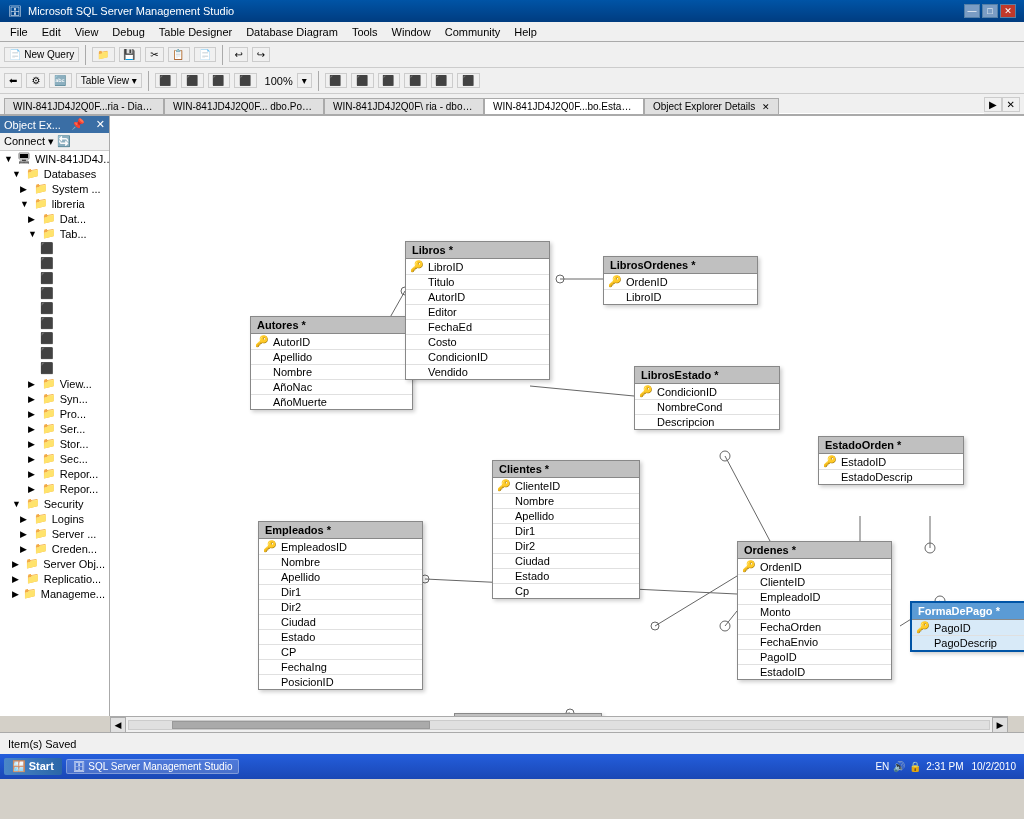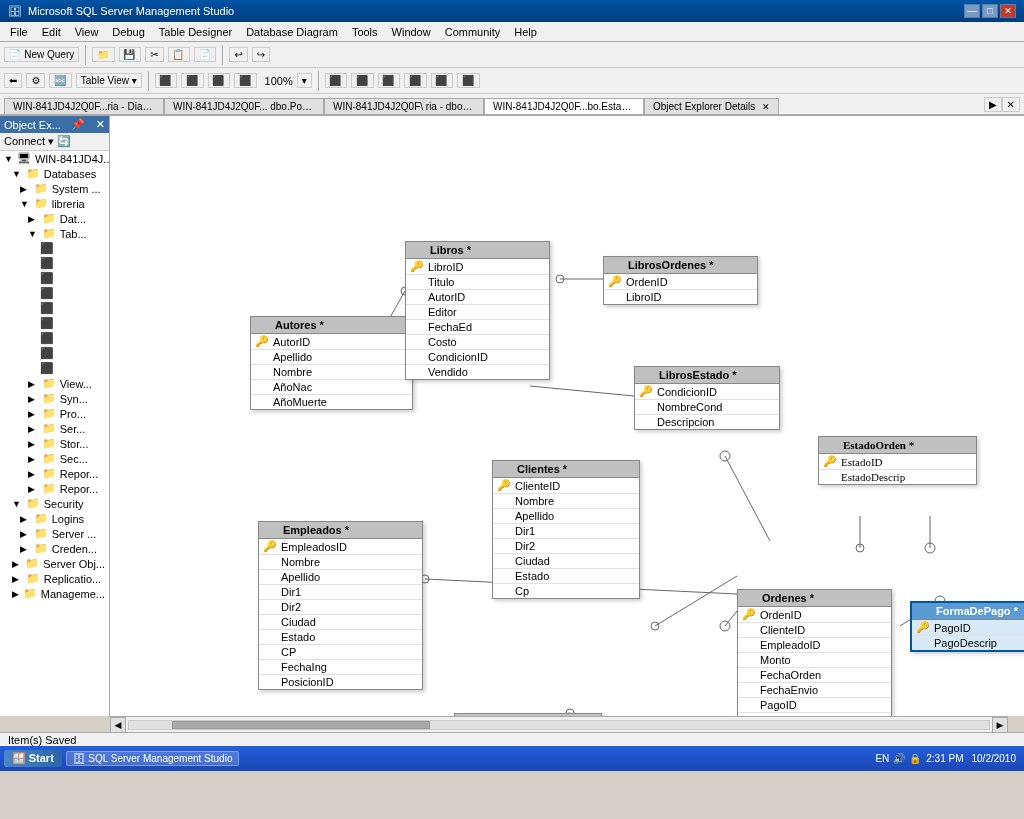--- a/index.html
+++ b/index.html
@@ -156,21 +156,21 @@
       border: 1px solid #888;
       font-size: 11px;
       min-width: 130px;
       box-shadow: 2px 2px 4px rgba(0,0,0,0.2);
     }
     .db-table.selected {
       border: 2px solid #0054a6;
     }
     .table-header {
       background: #c0c0c0;
-      padding: 2px 24px;
+      padding: 2px 6px;
       font-weight: bold;
       border-bottom: 1px solid #888;
       font-size: 11px;
       cursor: move;
     }
     .table-header.highlighted {
       background: #5b9bd5;
       color: white;
     }
     .table-row {
@@ -185,21 +185,21 @@
       color: #d4a017;
       font-size: 11px;
       width: 14px;
     }
     .field-name { font-size: 11px; }
     .field-indent { width: 14px; display: inline-block; }
     
     
     #statusbar {
       background: #f0f0f0;
-      height: 14px;
+      height: 22px;
       border-top: 1px solid #aaa;
       display: flex;
       align-items: center;
       padding: 0 8px;
       font-size: 11px;
     }
     
     
     #taskbar {
       background: linear-gradient(to bottom, #245edc, #1a47b5);
@@ -590,21 +590,21 @@
       <div class="table-row">
         <span class="field-indent"></span>
         <span class="field-name">NombreCond</span>
       </div>
       <div class="table-row">
         <span class="field-indent"></span>
         <span class="field-name">Descripcion</span>
       </div>
     </div>
 
-    <div class="db-table" style="left:708px; top:320px; width:159px; z-index:1;font-family:Liberation Serif, serif;">
+    <div class="db-table" style="left:708px; top:320px; width:146px; z-index:1;">
       <div class="table-header">EstadoOrden *</div>
       <div class="table-row">
         <span class="pk-icon">🔑</span>
         <span class="field-name">EstadoID</span>
       </div>
       <div class="table-row">
         <span class="field-indent"></span>
         <span class="field-name">EstadoDescrip</span>
       </div>
     </div>
@@ -682,21 +682,21 @@
       <div class="table-row">
         <span class="field-indent"></span>
         <span class="field-name">FechaIng</span>
       </div>
       <div class="table-row">
         <span class="field-indent"></span>
         <span class="field-name">PosicionID</span>
       </div>
     </div>
 
-    <div class="db-table" style="left:627px; top:425px; width:155px; z-index:1;margin-top:48px;">
+    <div class="db-table" style="left:627px; top:425px; width:155px; z-index:1;">
       <div class="table-header">Ordenes *</div>
       <div class="table-row">
         <span class="pk-icon">🔑</span>
         <span class="field-name">OrdenID</span>
       </div>
       <div class="table-row">
         <span class="field-indent"></span>
         <span class="field-name">ClienteID</span>
       </div>
       <div class="table-row">

